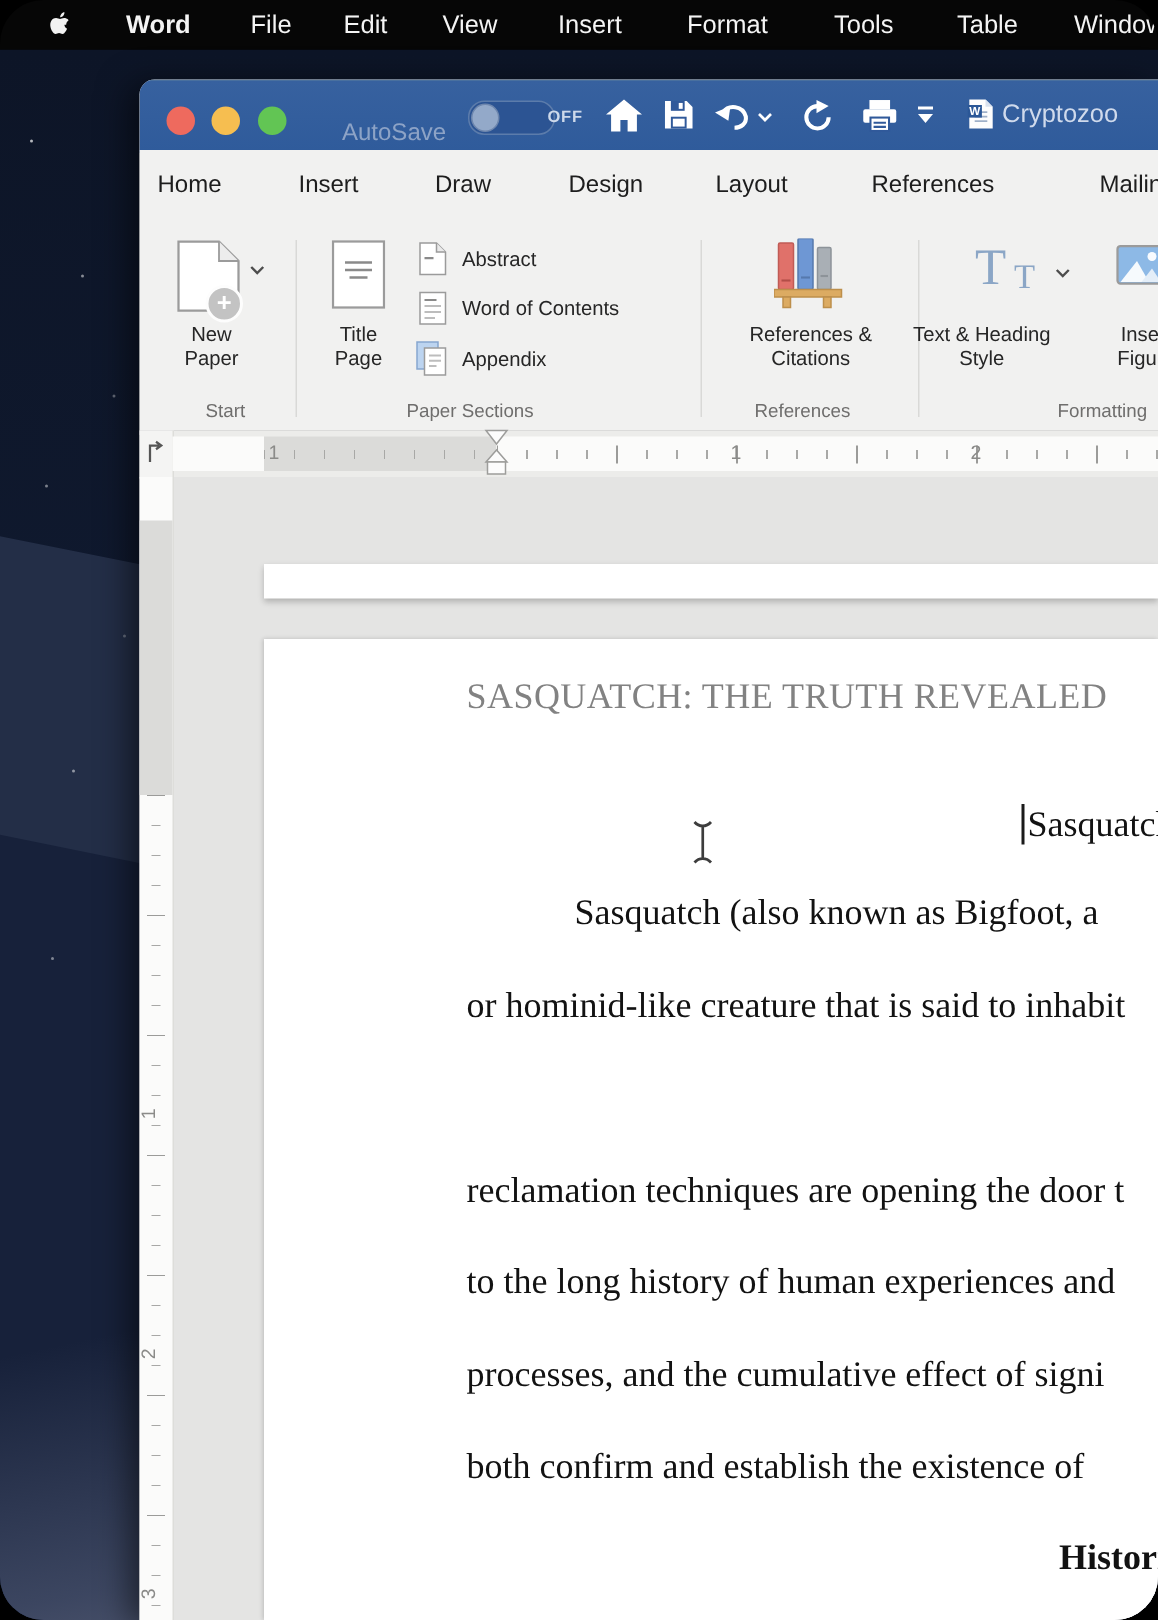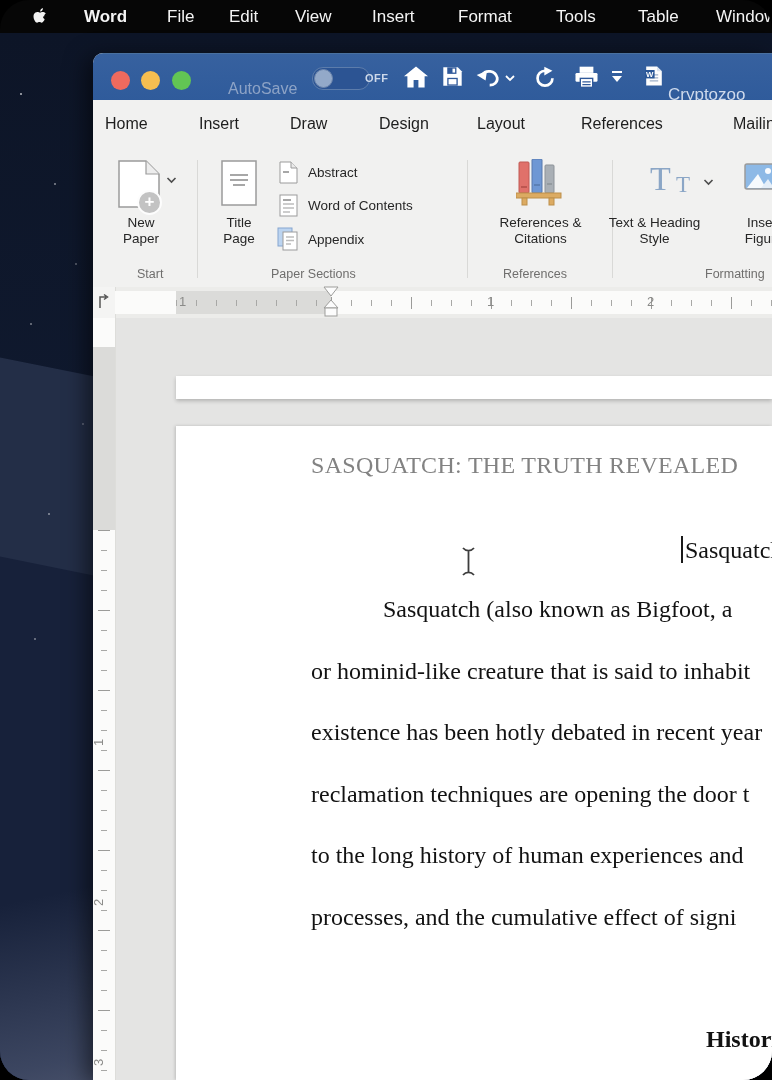--- a/index.html
+++ b/index.html
@@ -37,21 +37,21 @@
   .tl.yellow{left:48px;background:#f6be50;}
   .tl.green{left:79px;background:#62c554;}
   .autosave-label{position:absolute;left:135px;top:26px;font-size:16px;color:#8da3c6;}
   .toggle{position:absolute;left:219px;top:13px;width:56px;height:21px;border-radius:11px;
           background:#2c5493;border:1px solid #5c7cab;}
   .knob{position:absolute;left:1px;top:1px;width:17px;height:17px;border-radius:50%;
         background:#93a9c9;border:1px solid #6d86ad;}
   .toggle-state{position:absolute;left:25px;top:4px;font-size:11px;font-weight:bold;color:#cdd9ea;letter-spacing:.5px;margin-left:27px;}
   .tbicon{position:absolute;top:12px;}
   .chev-sm{position:absolute;top:20px;}
-  .doc-title{position:absolute;left:575px;top:12px;font-size:17px;color:#cfdaec;white-space:nowrap;margin-top:19px;}
+  .doc-title{position:absolute;left:575px;top:12px;font-size:17px;color:#cfdaec;white-space:nowrap;}
 
   
   .ribbon{position:absolute;left:0;top:47px;width:100%;height:187px;background:#f1f1f0;
           border-bottom:3px solid #a3a3a3;}
   .rtab{position:absolute;top:15px;font-size:16px;color:#1d1d1d;white-space:nowrap;}
   .rcontent{position:absolute;left:0;top:52px;width:100%;height:135px;}
   .gdiv{position:absolute;top:8px;width:1px;height:118px;background:#d9d9d7;}
   .glabel{position:absolute;top:115px;font-size:12.5px;color:#6f6e6d;white-space:nowrap;}
   .rlabel{position:absolute;text-align:center;font-size:13.5px;color:#262626;line-height:16px;}
   .chev-gray{position:absolute;}
@@ -372,24 +372,24 @@
     </div>
   </div>
 
   <div class="docline running-head" style="left:311px;top:452px">SASQUATCH: THE TRUTH REVEALED</div>
 
   <div class="caret"></div>
   <div class="docline" style="left:685px;top:537px">Sasquatch</div>
 
   <div class="docline" style="left:383px;top:596px">Sasquatch (also known as Bigfoot, a</div>
   <div class="docline" style="left:311px;top:658px">or hominid-like creature that is said to inhabit</div>
-  <div class="docline" style="left:311px;top:719px">existence has been hotly debated in recent year</div>
   <div class="docline" style="left:311px;top:781px">reclamation techniques are opening the door t</div>
   <div class="docline" style="left:311px;top:842px">to the long history of human experiences and</div>
   <div class="docline" style="left:311px;top:904px">processes, and the cumulative effect of signi</div>
+  <div class="docline" style="left:311px;top:965px">both confirm and establish the existence of</div>
 
   <div class="docline heading-bold" style="left:706px;top:1026px">Historical</div>
 
   <span class="ibeam">
     <svg width="15" height="31" viewBox="0 0 15 31">
         <path d="M2 2 C5 5.5 10 5.5 13 2 M7.5 4.5 V26.5 M2 29 C5 25.5 10 25.5 13 29" fill="none" stroke="#3d3d3d" stroke-width="1.8"></path>
       </svg>
   </span>
 
 </div>

